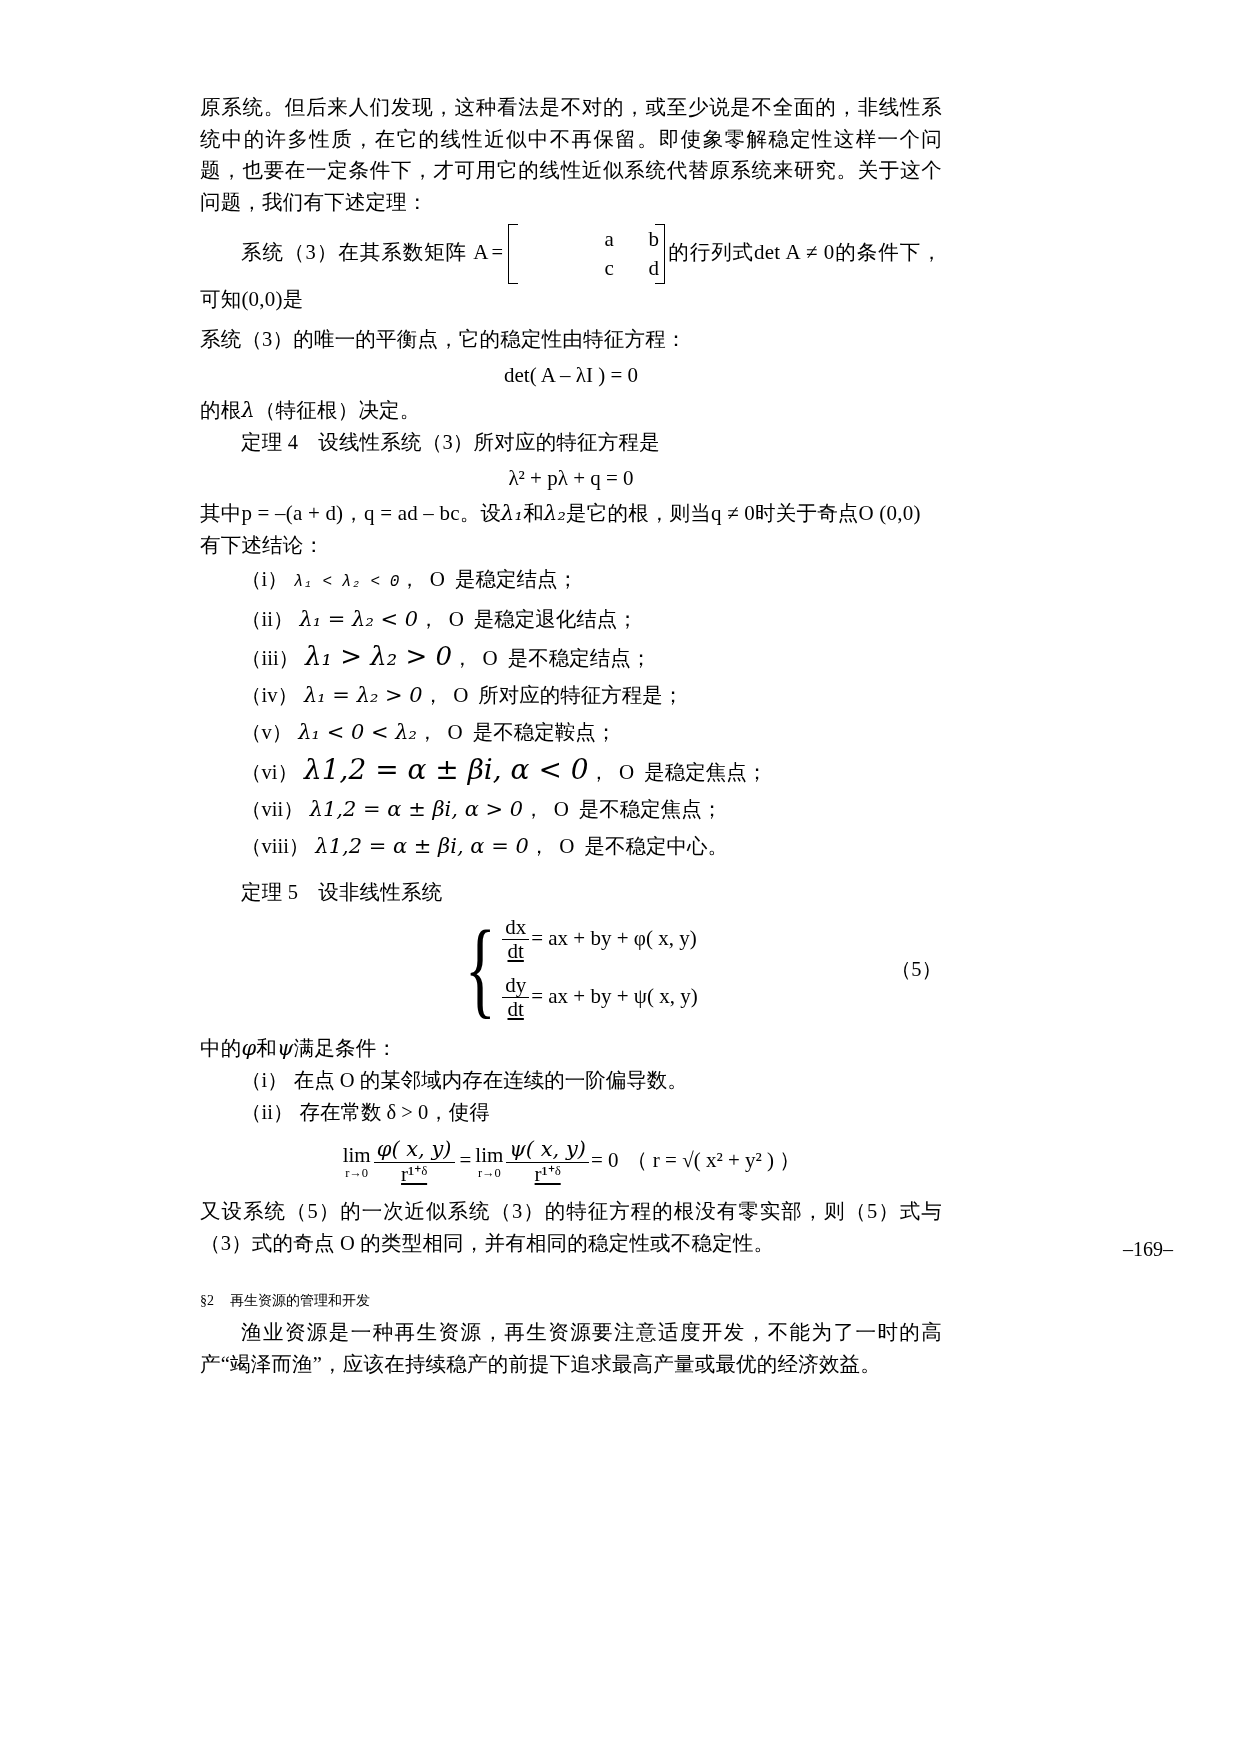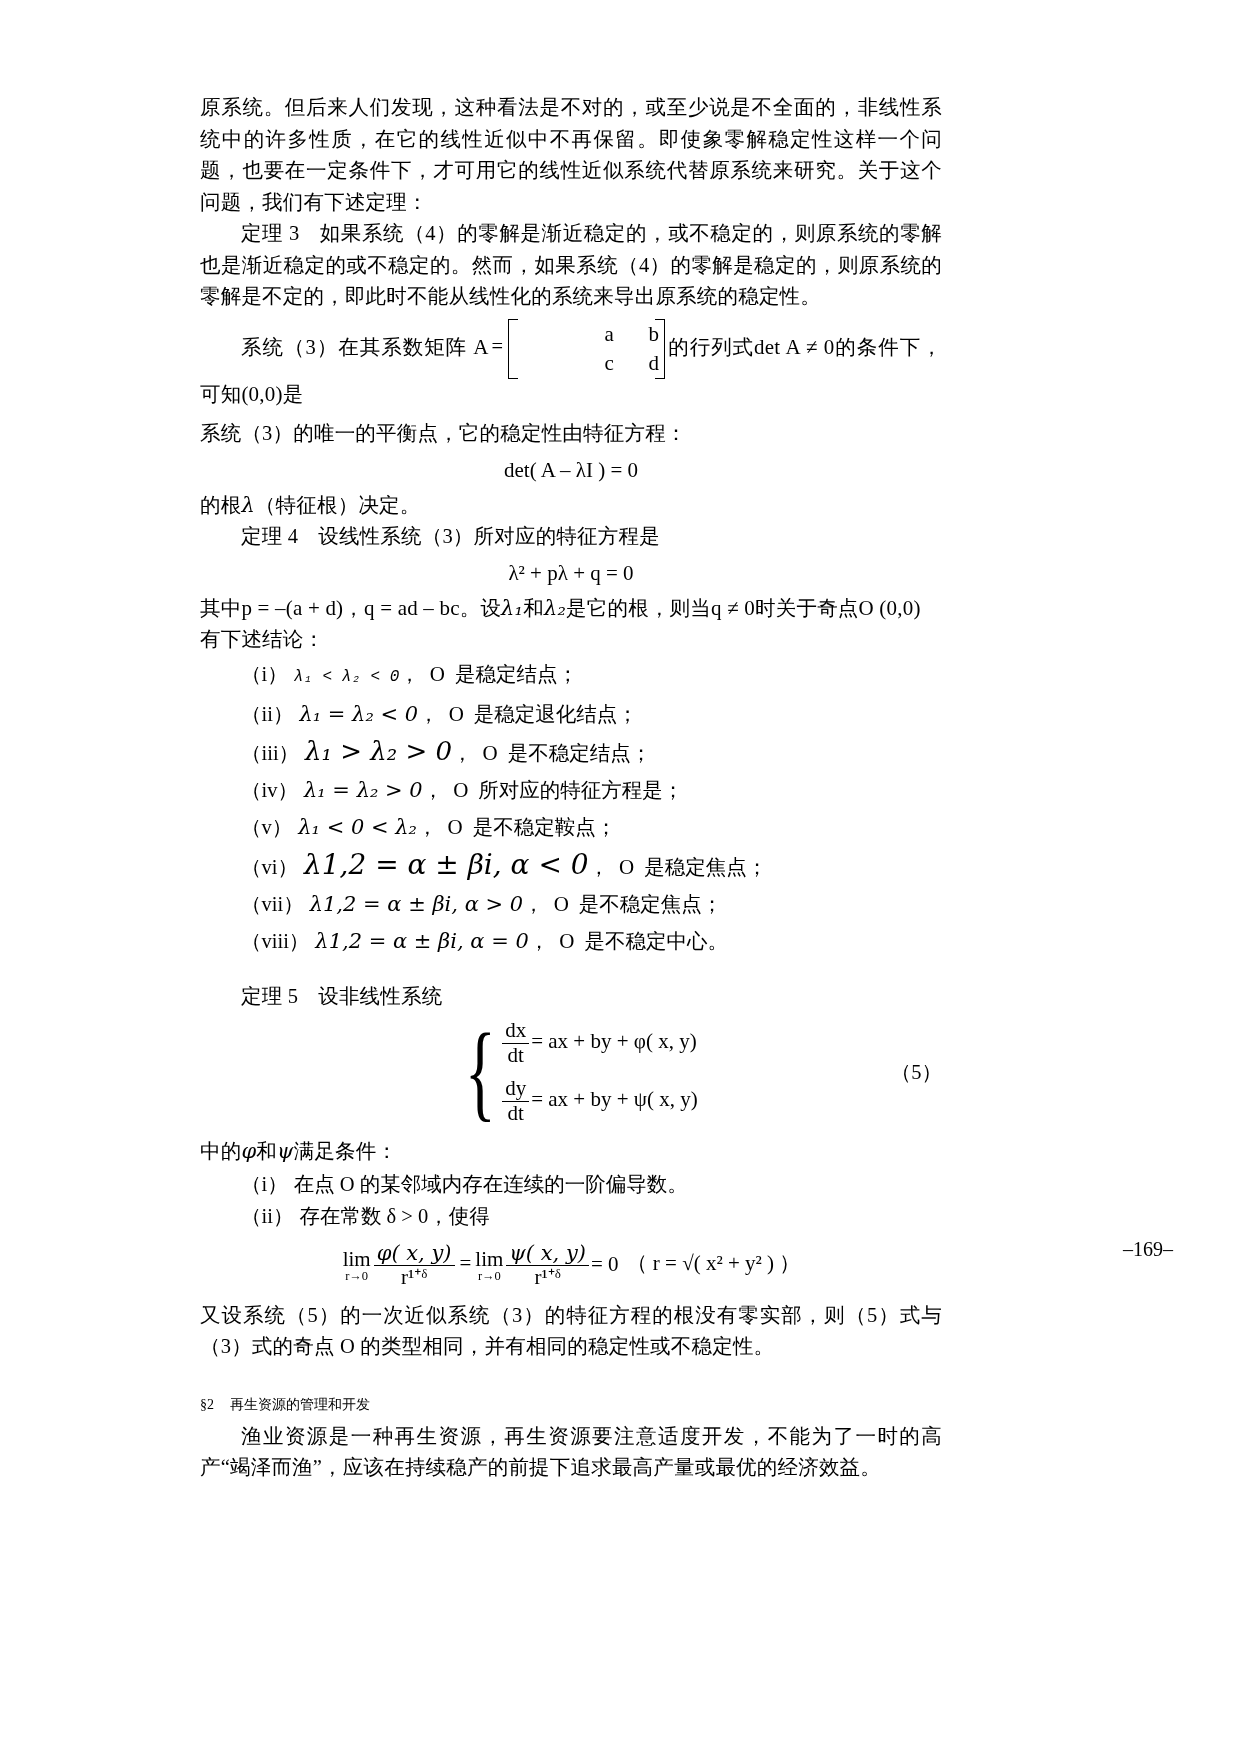--- a/index.html
+++ b/index.html
@@ -82,21 +82,21 @@
 
   
   .frac {
     display: inline-block;
     vertical-align: middle;
     text-align: center;
     margin: 0 2px;
     line-height: 1.12;
   }
   .frac .num { display: block; padding: 0 3px; border-bottom: 1.3px solid #000; }
-  .frac .den { display: block; padding: 0 3px; }
+  .frac .den { display: block; padding: 0 3px; text-decoration: underline; }
 
   
   .system {
     display: flex;
     align-items: center;
     justify-content: center;
     margin: 2px 0;
   }
   .brace {
     font-size: 108px;
@@ -169,21 +169,20 @@
   .sp8 { display: inline-block; width: 20px; }
 </style>
 </head>
 <body>
 
 <div class="page">
   <div class="content">
 
     <p class="para">原系统。但后来人们发现，这种看法是不对的，或至少说是不全面的，非线性系统中的许多性质，在它的线性近似中不再保留。即使象零解稳定性这样一个问题，也要在一定条件下，才可用它的线性近似系统代替原系统来研究。关于这个问题，我们有下述定理：</p>
 
-    <p class="para indent"><span>定理 3</span><span class="sp8"></span><span>如果系统（4）的零解是渐近稳定的，或不稳定的，则原系统的零解也是渐近稳定的或不稳定的。然而，如果系统（4）的零解是稳定的，则原系统的零解是不定的，即此时不能从线性化的系统来导出原系统的稳定性。</span></p>
 
     <p class="para" style="text-indent:41px; margin-top:6px;">
       <span>系统（3）在其系数矩阵</span>
       <span class="mu" style="font-size:21px;">A</span><span class="op">=</span><span class="matrix-inline">
           <span class="brk brk-l"></span>
           <span class="mtx-body">
             <span class="mtx-row"><span class="mtx-cell mu">a</span><span class="mtx-cell mu">b</span></span>
             <span class="mtx-row"><span class="mtx-cell mu">c</span><span class="mtx-cell mu">d</span></span>
           </span>
           <span class="brk brk-r"></span>
@@ -217,21 +216,21 @@
 
       <div class="list-item"><span class="enum">（v）</span><span class="greek" style="font-size:21px;">λ₁ &lt; 0 &lt; λ₂</span><span>，</span><span class="sp4"></span><span class="mu" style="font-size:21px;">O</span><span class="sp4"></span><span>是不稳定鞍点；</span></div>
 
       <div class="list-item"><span class="enum">（vi）</span><span class="greek" style="font-size:28px;">λ1,2 = α ± βi, α &lt; 0</span><span>，</span><span class="sp4"></span><span class="mu" style="font-size:21px;">O</span><span class="sp4"></span><span>是稳定焦点；</span></div>
 
       <div class="list-item"><span class="enum">（vii）</span><span class="greek" style="font-size:21px;">λ1,2 = α ± βi, α &gt; 0</span><span>，</span><span class="sp4"></span><span class="mu" style="font-size:21px;">O</span><span class="sp4"></span><span>是不稳定焦点；</span></div>
 
       <div class="list-item"><span class="enum">（viii）</span><span class="greek" style="font-size:21px;">λ1,2 = α ± βi, α = 0</span><span>，</span><span class="sp4"></span><span class="mu" style="font-size:21px;">O</span><span class="sp4"></span><span>是不稳定中心。</span></div>
     </div>
 
-    <p class="para" style="text-indent:41px; margin-top:21px;"><span>定理 5</span><span class="sp8"></span><span>设非线性系统</span></p>
+    <p class="para" style="text-indent:41px; margin-top:12px;"><span>定理 5</span><span class="sp8"></span><span>设非线性系统</span></p>
 
     <div class="eq-tag-row">
       <div class="system">
         <span class="brace">{</span>
         <span class="system-rows">
           <span class="srow"><span class="frac"><span class="num mu">dx</span><span class="den mu">dt</span></span><span class="mu">= ax + by + φ( x, y)</span></span>
           <span class="srow"><span class="frac"><span class="num mu">dy</span><span class="den mu">dt</span></span><span class="mu">= ax + by + ψ( x, y)</span></span>
         </span>
       </div>
       <span class="eq-tag">（5）</span>

